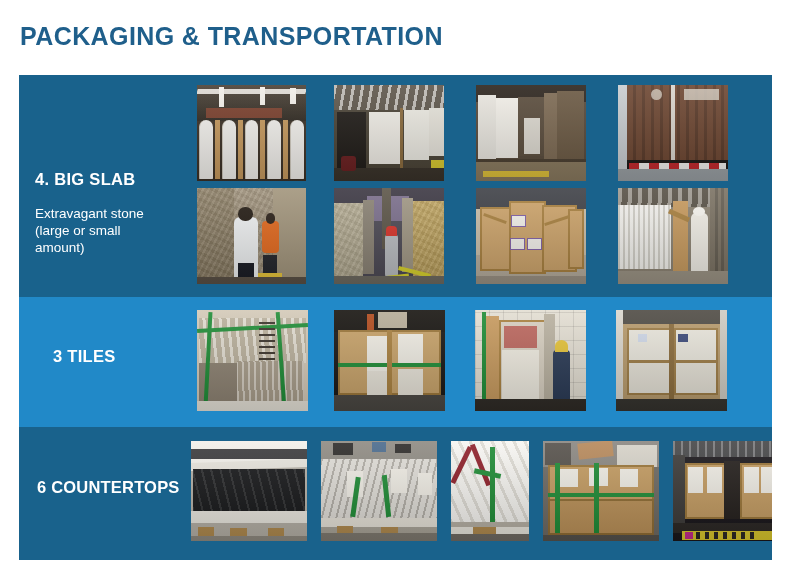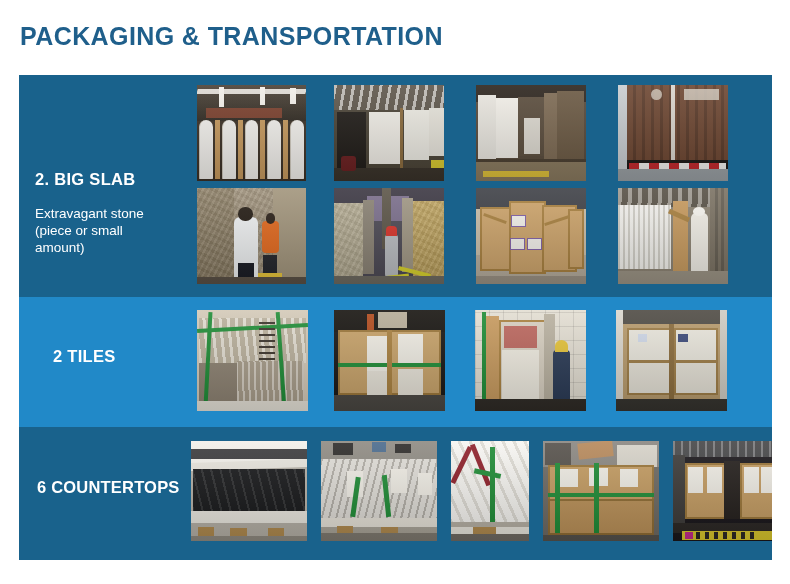--- a/index.html
+++ b/index.html
@@ -100,22 +100,22 @@
 </head>
 <body>
 
 <div class="page-title">PACKAGING &amp; TRANSPORTATION</div>
 
 <div class="panel">
 
   <div class="band band-dark band-1">
 
     <div class="label-col">
-      <div class="lbl-strong txt-b">2. BIG SLAB</div>
-      <div class="lbl-desc txt-c">Extravagant stone (piece or small amount)</div>
+      <div class="lbl-strong txt-b">4. BIG SLAB</div>
+      <div class="lbl-desc txt-c">Extravagant stone (large or small amount)</div>
     </div>
 
     <div class="img-col">
 
       <div class="imgrow" style="top:10px;height:96px;">
 
         <div class="ph" style="margin-left:20px;width:109px;height:96px;background:#3c3126;">
           <div class="sky" style="height:38%;background:linear-gradient(180deg,#4a4034,#2e2820);"></div>
           <div style="position:absolute;left:0;right:0;top:4px;height:5px;background:#ddd9d2;transform:skewX(-18deg);"></div>
           <div style="position:absolute;left:20%;top:2px;width:5px;height:20px;background:#f2efe9;"></div>
@@ -261,21 +261,21 @@
           <div class="vsheen"></div>
         </div>
       </div>
 
     </div>
   </div>
 
   <div class="band band-light band-2">
 
     <div class="label-col">
-      <div class="txt-tiles">2 TILES</div>
+      <div class="txt-tiles">3 TILES</div>
     </div>
 
     <div class="img-col">
       <div class="imgrow" style="top:13px;height:101px;">
 
         <div class="ph" style="margin-left:20px;width:111px;height:101px;background:#cfc5b4;">
           <div style="position:absolute;inset:0;background:#d3c9b7;"></div>
           <div style="position:absolute;left:2%;top:8%;right:2%;height:44%;background:#c9bfa9;
                       background-image:repeating-linear-gradient(84deg,rgba(255,255,255,.45) 0 3px,rgba(0,0,0,.08) 3px 8px);"></div>
           <div style="position:absolute;left:2%;top:52%;width:34%;bottom:8%;background:#8d8272;"></div>

